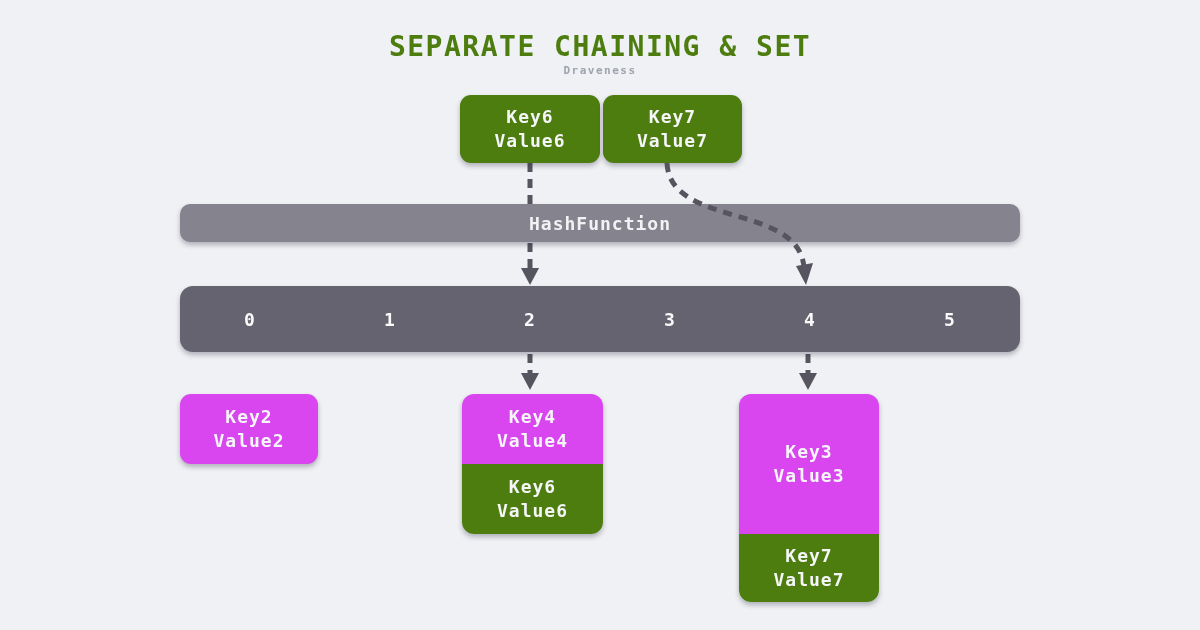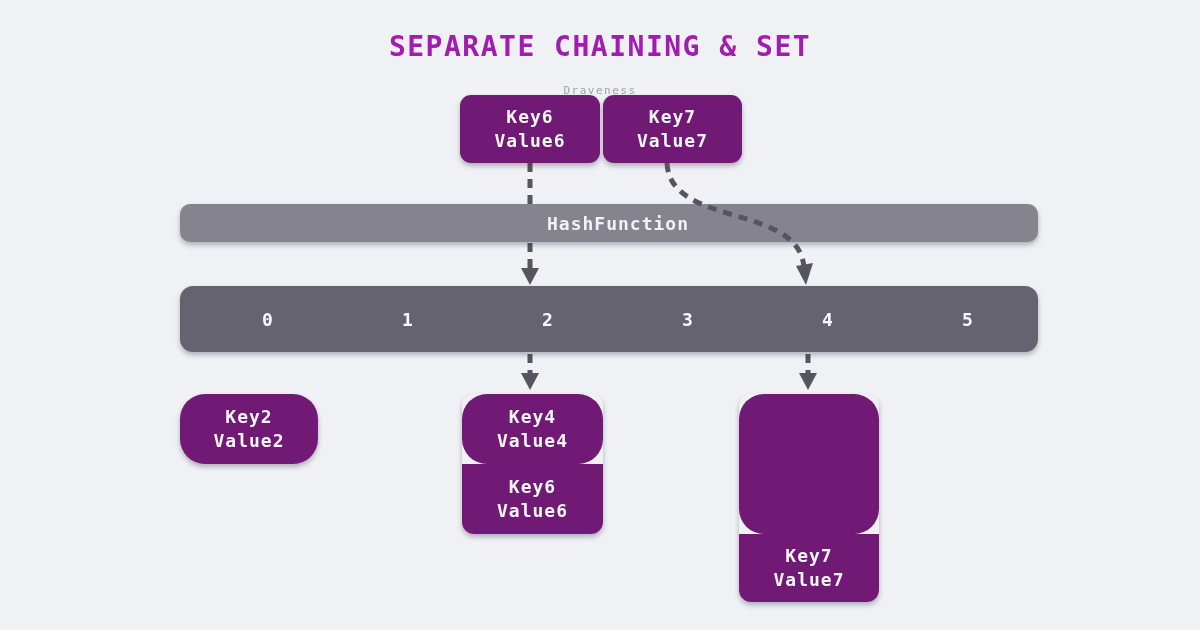--- a/index.html
+++ b/index.html
@@ -8,52 +8,51 @@
     background:#EFF1F4;
     font-family:"DejaVu Sans Mono", monospace;
     overflow:hidden;
   }
   .stage{position:relative;width:1200px;height:630px;background:#EFF1F4;}
 
   .title{
     position:absolute;top:30px;left:0;width:100%;
     text-align:center;
     font-weight:bold;font-size:28px;letter-spacing:1.5px;
-    color:#a21caf;
+    color:#4d7c0f;
   }
   .subtitle{
     position:absolute;top:64px;left:0;width:100%;
     text-align:center;
-    font-weight:normal;font-size:11px;letter-spacing:1.5px;
+    font-weight:bold;font-size:11px;letter-spacing:1.5px;
     color:#9EA3AD;
-    margin-top:20px;
   }
 
   .layer{position:absolute;left:0;top:0;width:1200px;height:630px;pointer-events:none;}
   .layer.back{z-index:1;}
   .layer.front{z-index:3;}
   .dash{stroke:#56555F;stroke-width:5;stroke-dasharray:9 7;fill:none;stroke-linecap:butt;}
   .head{fill:#56555F;stroke:none;}
 
   .box{
     position:absolute;z-index:2;
     display:flex;flex-direction:column;justify-content:space-evenly;align-items:center;
     border-radius:11px;
     box-shadow:0 3px 5px rgba(45,45,65,0.32);
     font-weight:bold;font-size:18px;letter-spacing:1px;line-height:24px;
     color:#F5F6F8;text-align:center;
   }
-  .teal{background:#701a75;}
-  .gray{background:#701a75;border-radius:25px;}
+  .teal{background:#4d7c0f;}
+  .gray{background:#d946ef;}
 
   .bar{
     position:absolute;z-index:2;left:180px;width:840px;
     box-shadow:0 3px 5px rgba(45,45,65,0.32);
     display:flex;align-items:center;justify-content:center;
-    font-weight:bold;color:#F2F2F5;padding-left:18px;
+    font-weight:bold;color:#F2F2F5;
   }
   .bar.hash{top:204px;height:38px;background:#85848E;border-radius:10px;font-size:18px;letter-spacing:1px;}
   .bar.table{top:286px;height:66px;background:#64636F;border-radius:13px;}
   .bar.table .slot{
     flex:1;text-align:center;
     font-weight:bold;font-size:18px;color:#FAFAFB;letter-spacing:1px;
   }
 
   .column{
     position:absolute;z-index:2;
@@ -134,20 +133,24 @@
     <div class="seg teal" style="height:70px;">
       <div class="entry">
         <span>Key6</span>
         <span>Value6</span>
       </div>
     </div>
   </div>
 
   <div class="column" style="left:739px;top:394px;width:140px;">
     <div class="seg gray" style="height:140px;">
+      <div class="entry">
+        <span>Key3</span>
+        <span>Value3</span>
+      </div>
     </div>
     <div class="seg teal" style="height:68px;">
       <div class="entry">
         <span>Key7</span>
         <span>Value7</span>
       </div>
     </div>
   </div>
 
   <svg class="layer front" viewBox="0 0 1200 630">

